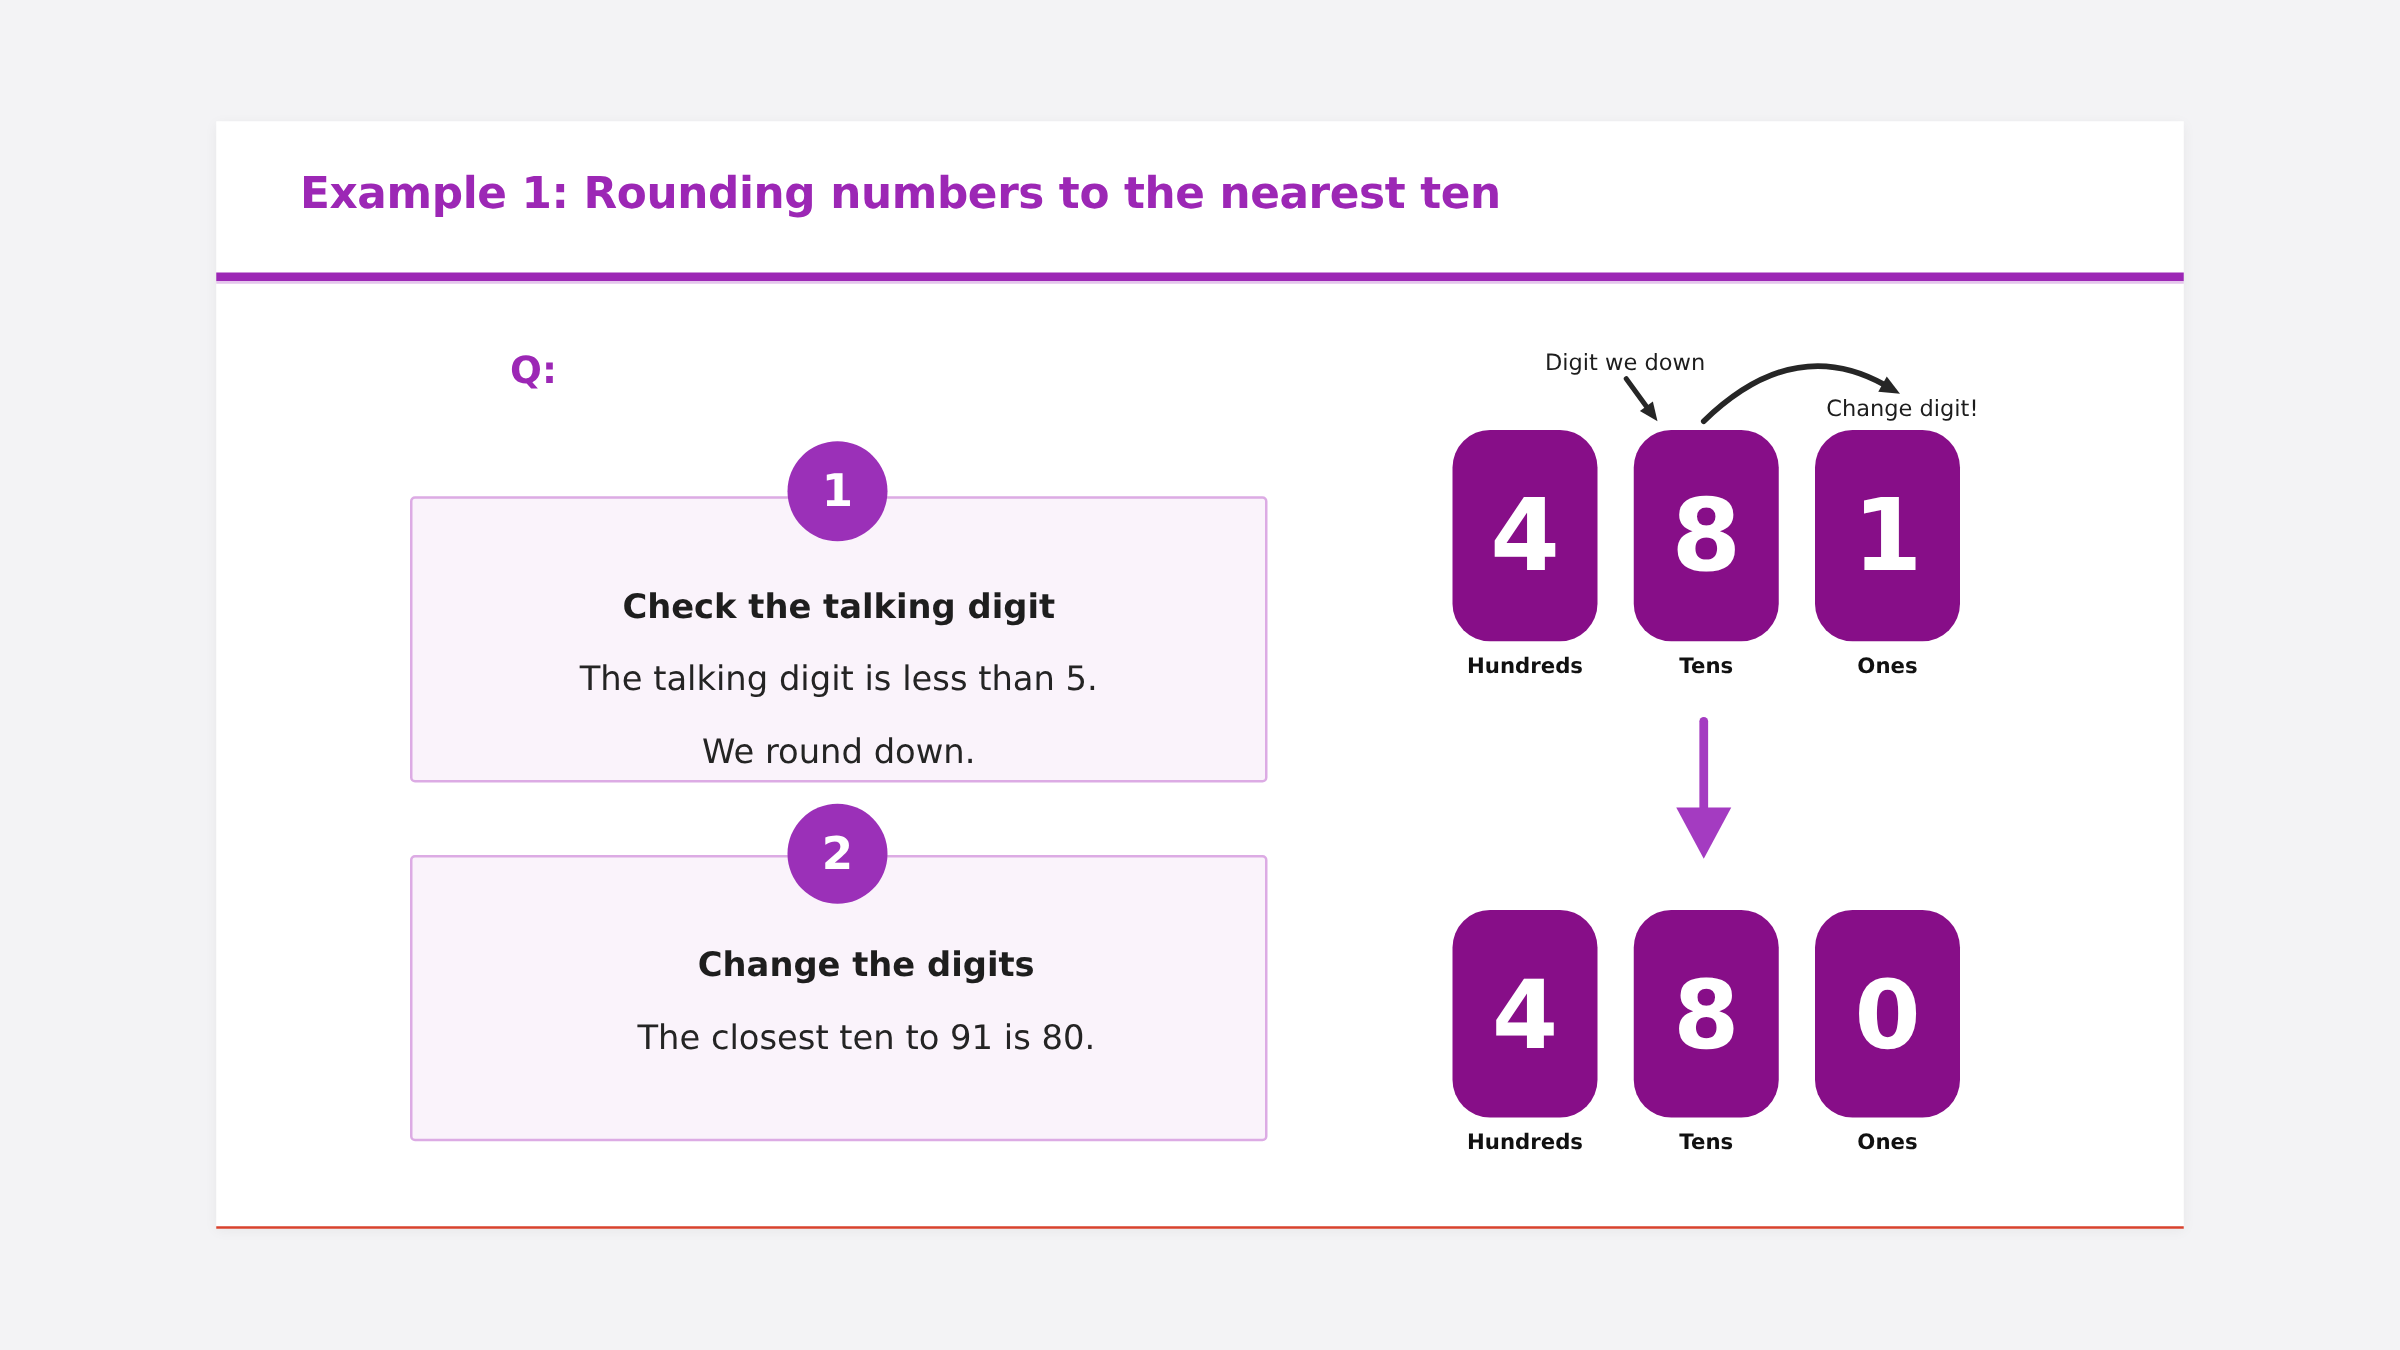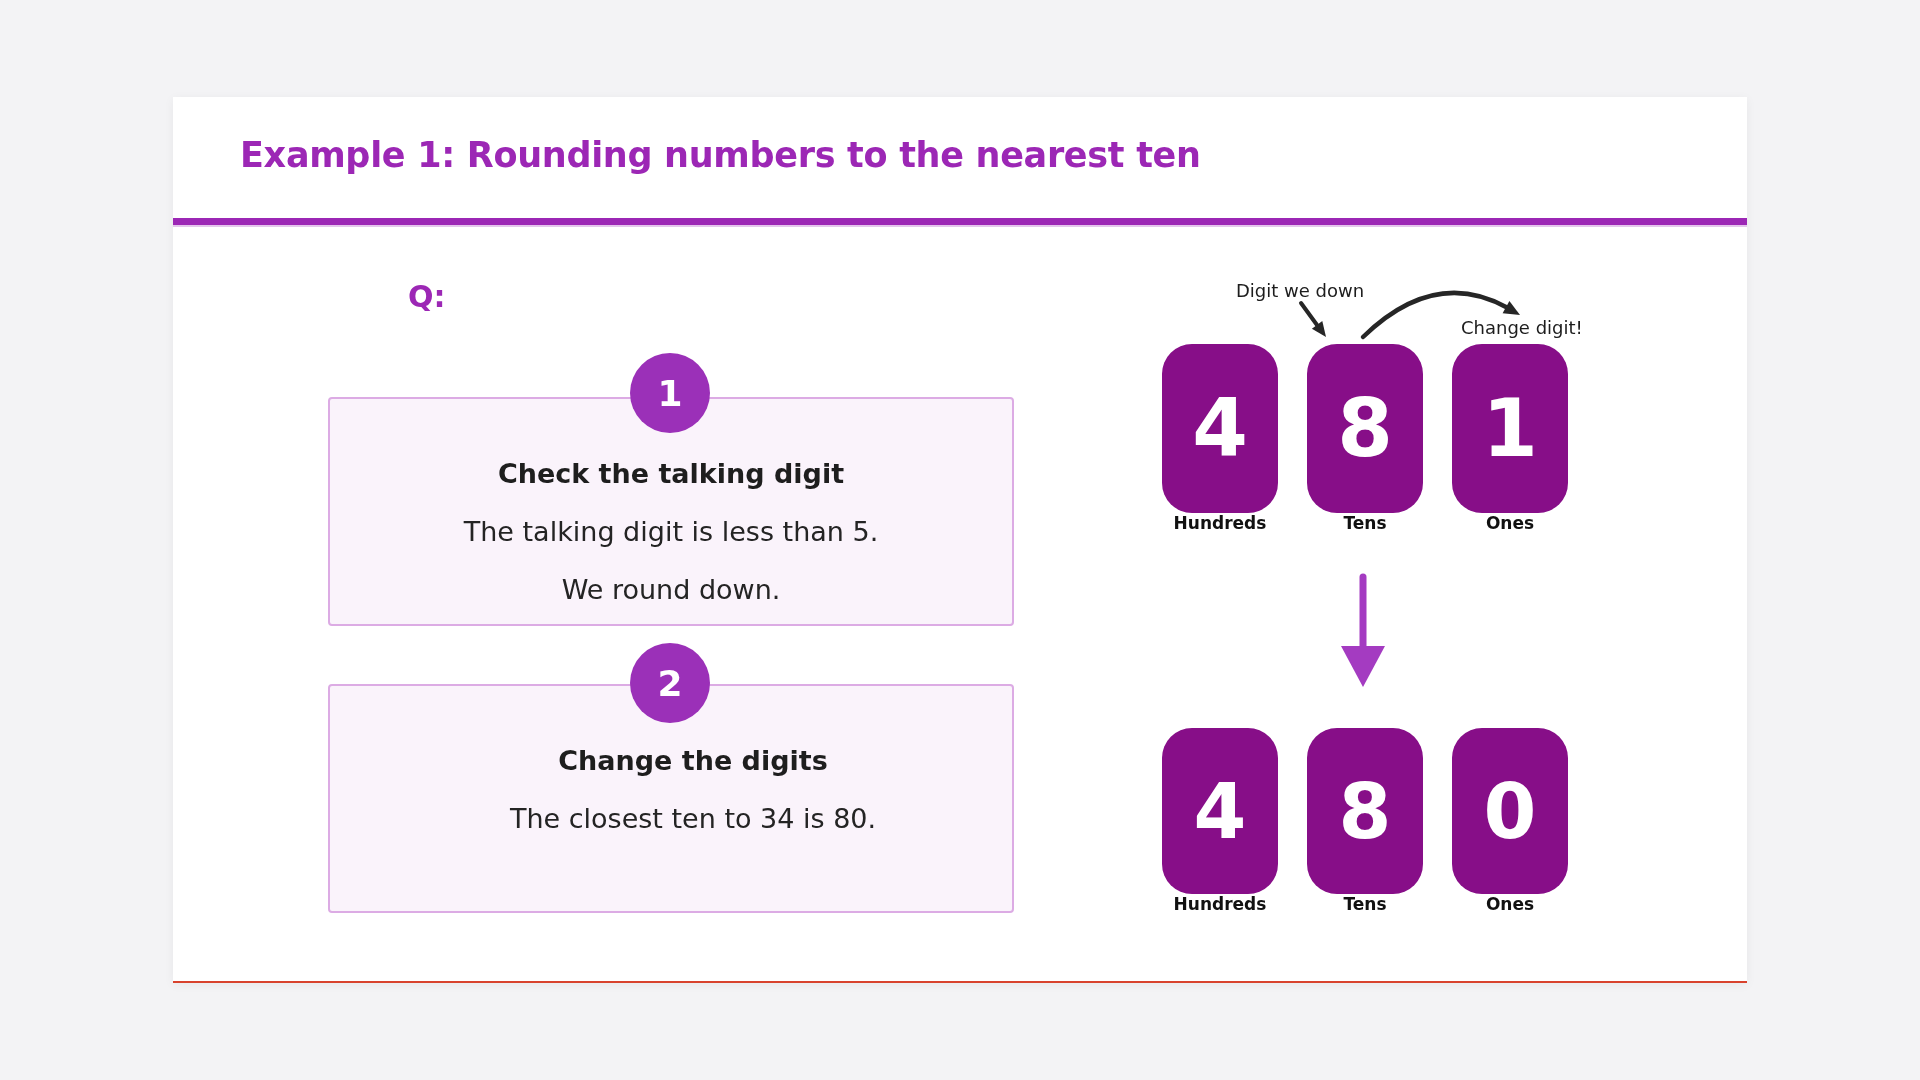--- a/index.html
+++ b/index.html
@@ -52,21 +52,21 @@
     position:absolute;left:155px;width:686px;height:229px;
     background:var(--box-bg);
     border:2px solid var(--box-border);
     border-radius:4px;
     display:flex;flex-direction:column;align-items:center;
     padding-top:58px;
     text-align:center;color:var(--text-dark);
   }
   .step-box.first{top:300px;}
   .step-box.second{top:587px;padding-left:44px;}
-  .step-heading{font-size:27px;font-weight:700;line-height:34px;}
+  .step-heading{font-size:27px;font-weight:700;line-height:34px;margin-top:12px;}
   .step-line{font-size:27px;font-weight:400;line-height:34px;margin-top:24px;color:#242424;}
   .badge{
     position:absolute;left:457px;width:80px;height:80px;border-radius:50%;
     background:var(--badge);color:#fff;
     font-size:36px;font-weight:700;
     display:flex;align-items:center;justify-content:center;
     z-index:3;
   }
   .badge.first{top:256px;}
   .badge.second{top:546px;}
@@ -84,21 +84,21 @@
   .card-row.bottom{top:631px;}
   .card-group{width:116px;display:flex;flex-direction:column;align-items:center;}
   .digit-card{
     width:116px;height:169px;border-radius:30px;
     background:var(--card);
     display:flex;align-items:center;justify-content:center;
   }
   .card-row.bottom .digit-card{height:166px;}
   .digit{color:#ffffff;font-size:80px;font-weight:700;}
   .card-row.bottom .digit{font-size:76px;}
-  .place-label{font-size:17px;font-weight:700;color:#111;}
+  .place-label{margin-top:10px;font-size:17px;font-weight:700;color:#111;}
   svg.arrows{position:absolute;left:0;top:0;pointer-events:none;z-index:2;}
 </style>
 </head>
 <body>
 
 <div class="panel">
 
   <div class="slide-title">Example 1: Rounding numbers to the nearest ten</div>
   <div class="divider"></div>
 
@@ -109,21 +109,21 @@
   <div class="badge first">1</div>
   <div class="step-box first">
     <div class="step-heading">Check the talking digit</div>
     <div class="step-line">The talking digit is less than 5.</div>
     <div class="step-line">We round down.</div>
   </div>
 
   <div class="badge second">2</div>
   <div class="step-box second">
     <div class="step-heading">Change the digits</div>
-    <div class="step-line">The closest ten to 34 is 80.</div>
+    <div class="step-line">The closest ten to 91 is 80.</div>
   </div>
 
   <div class="annotation ann-round">Digit we down</div>
   <div class="annotation ann-talking">Change digit!</div>
 
   <svg class="arrows" width="1574" height="886" viewBox="0 0 1574 886">
     <g>
       <path d="M1128,206 L1144,228" stroke="#262626" stroke-width="4" stroke-linecap="round" fill="none"></path>
       <polygon points="1153,240 1149.3,224.1 1138.9,231.7" fill="#262626"></polygon>
     </g>

